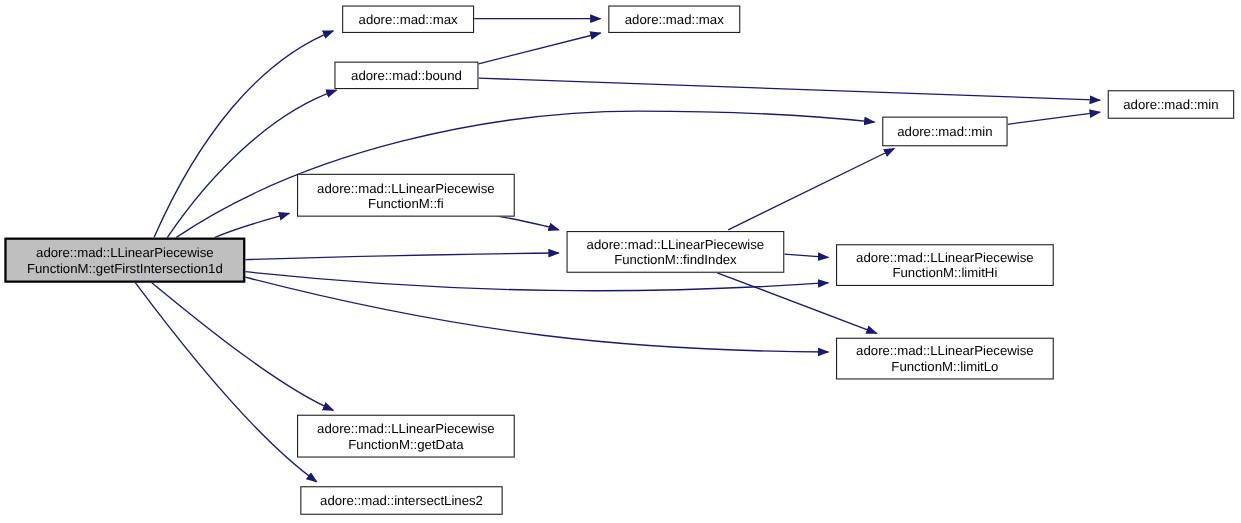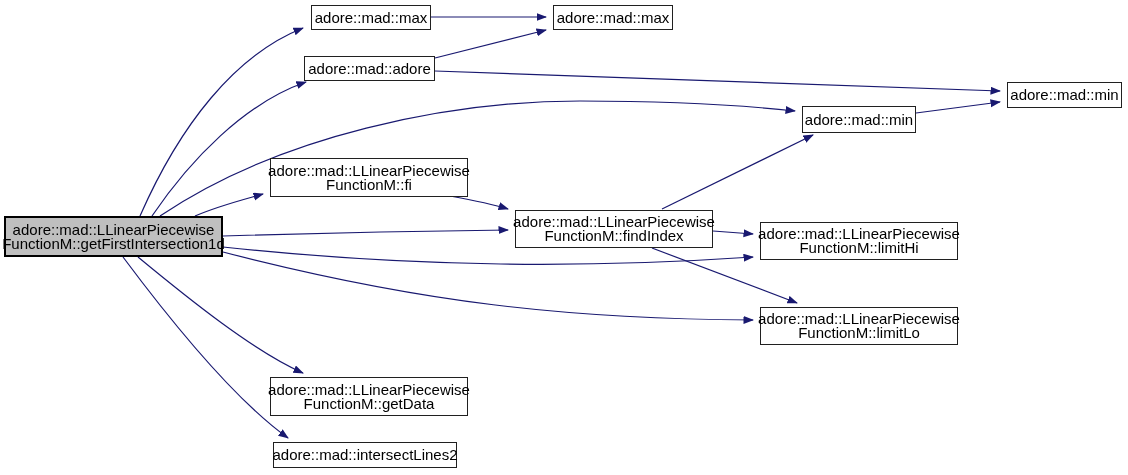--- a/index.html
+++ b/index.html
@@ -25,21 +25,21 @@
     position: absolute;
     box-sizing: border-box;
     border: 1px solid #202020;
     background: #ffffff;
     color: #000000;
     display: flex;
     align-items: center;
     justify-content: center;
     text-align: center;
     white-space: pre-line;
-    font-size: 15px;
+    font-size: 12px;
     line-height: 14px;
     cursor: pointer;
     padding: 0 2px;
   }
   .node.highlight {
     background: #bfbfbf;
     border-width: 2px;
     border-color: #000000;
   }
 </style>
@@ -71,21 +71,21 @@
         <path d="M 223,252 C 420,303 570,319 753,320" class="edge" stroke="#191970" marker-end="url(#arrow)"></path>
         <path d="M 138,257 C 190,300 255,352 303,373" class="edge" stroke="#191970" marker-end="url(#arrow)"></path>
         <path d="M 123,257 C 170,320 235,400 288,438" class="edge" stroke="#191970" marker-end="url(#arrow)"></path>
       </g>
   </svg>
   <div id="node-layer">
       <div class="node highlight" style="left: 4px; top: 216px; width: 219px; height: 41px; background: rgb(191, 191, 191); color: rgb(0, 0, 0);">adore::mad::LLinearPiecewise
 FunctionM::getFirstIntersection1d</div>
       <div class="node" style="left: 311px; top: 5px; width: 120px; height: 25px; background: rgb(255, 255, 255); color: rgb(0, 0, 0);">adore::mad::max</div>
       <div class="node" style="left: 553px; top: 5px; width: 120px; height: 25px; background: rgb(255, 255, 255); color: rgb(0, 0, 0);">adore::mad::max</div>
-      <div class="node" style="left: 304px; top: 56px; width: 131px; height: 25px; background: rgb(255, 255, 255); color: rgb(0, 0, 0);">adore::mad::adore</div>
+      <div class="node" style="left: 304px; top: 56px; width: 131px; height: 25px; background: rgb(255, 255, 255); color: rgb(0, 0, 0);">adore::mad::bound</div>
       <div class="node" style="left: 802px; top: 106px; width: 114px; height: 27px; background: rgb(255, 255, 255); color: rgb(0, 0, 0);">adore::mad::min</div>
       <div class="node" style="left: 1007px; top: 82px; width: 115px; height: 26px; background: rgb(255, 255, 255); color: rgb(0, 0, 0);">adore::mad::min</div>
       <div class="node" style="left: 270px; top: 158px; width: 198px; height: 39px; background: rgb(255, 255, 255); color: rgb(0, 0, 0);">adore::mad::LLinearPiecewise
 FunctionM::fi</div>
       <div class="node" style="left: 515px; top: 210px; width: 198px; height: 38px; background: rgb(255, 255, 255); color: rgb(0, 0, 0);">adore::mad::LLinearPiecewise
 FunctionM::findIndex</div>
       <div class="node" style="left: 760px; top: 222px; width: 198px; height: 38px; background: rgb(255, 255, 255); color: rgb(0, 0, 0);">adore::mad::LLinearPiecewise
 FunctionM::limitHi</div>
       <div class="node" style="left: 760px; top: 307px; width: 198px; height: 38px; background: rgb(255, 255, 255); color: rgb(0, 0, 0);">adore::mad::LLinearPiecewise
 FunctionM::limitLo</div>

